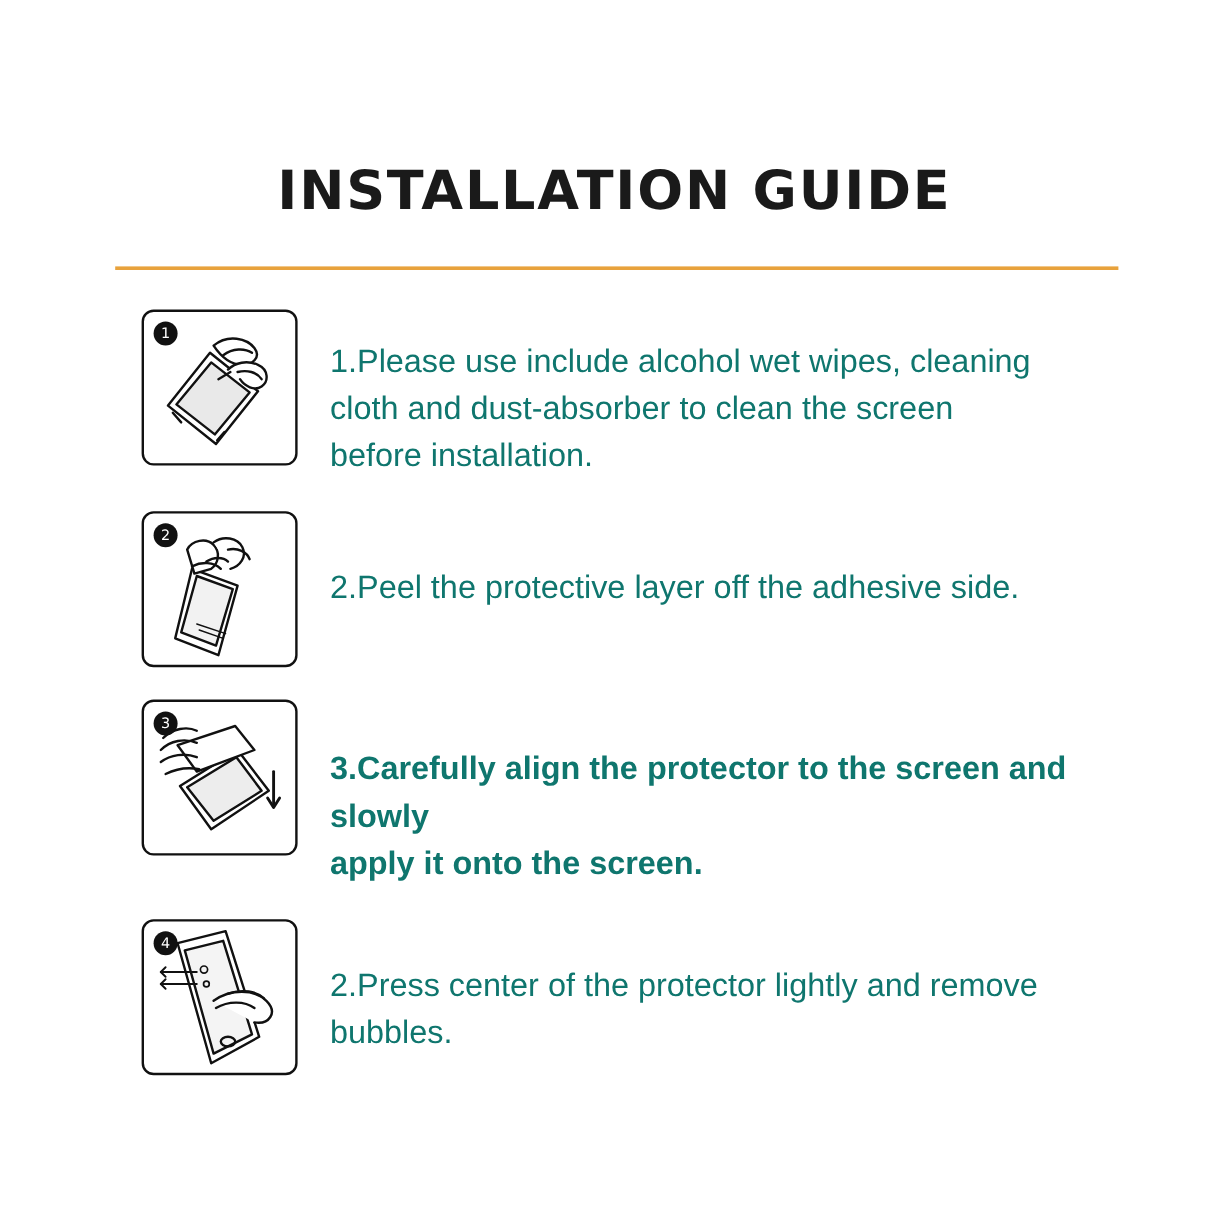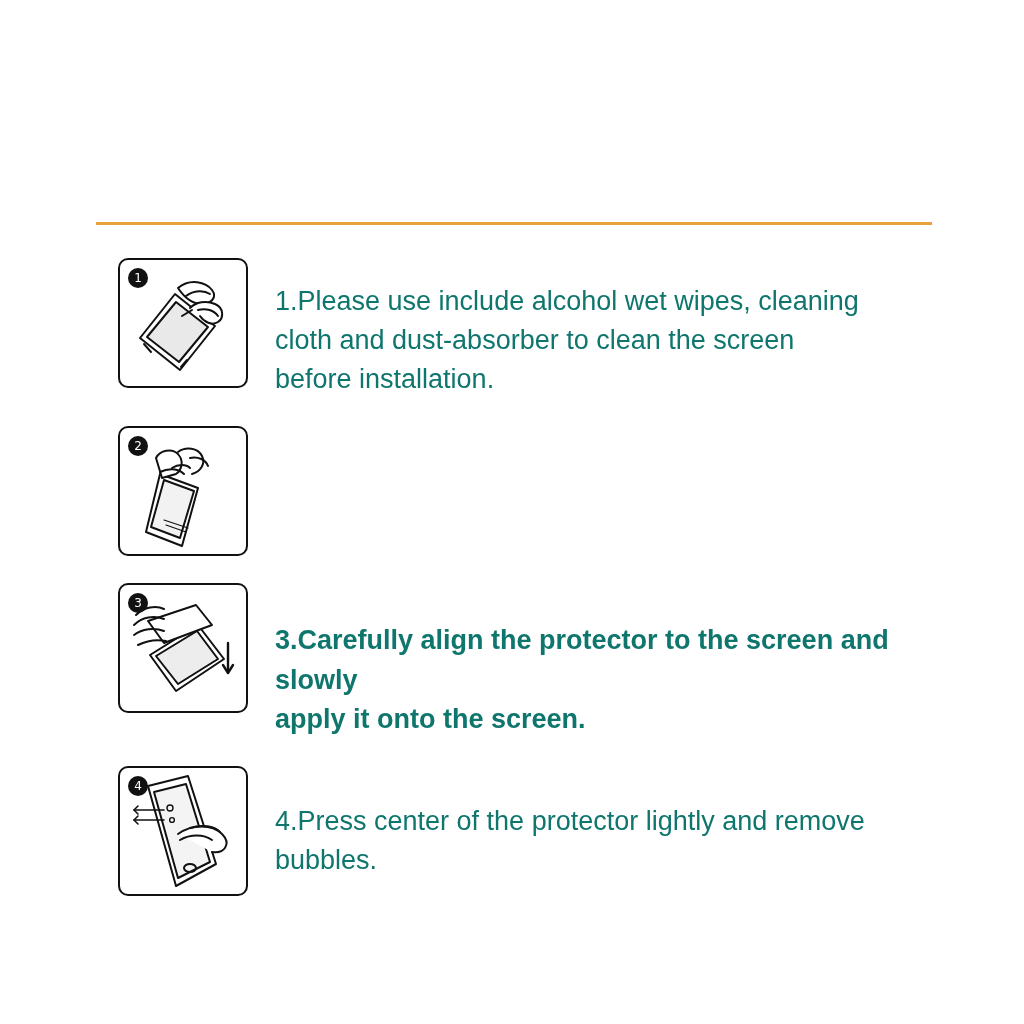--- a/index.html
+++ b/index.html
@@ -95,20 +95,21 @@
   }
   .step-2 .step-text { padding-top: 44px; }
   .step-3 .step-text { padding-top: 38px; font-weight: bold; }
   .step-4 .step-text { padding-top: 36px; }
 </style>
 </head>
 <body>
 
 <div class="page">
 
+  <div class="title">INSTALLATION GUIDE</div>
   <div class="rule"></div>
 
   <div class="steps">
 
     <div class="step step-1">
       <div class="thumb">
         <span class="badge">1</span>
         <svg width="126" height="126" viewBox="0 0 126 126">
           <g fill="none" stroke="#111" stroke-width="2" stroke-linejoin="round" stroke-linecap="round">
             <path d="M20 78 L55 34 L95 66 L60 110 Z" fill="#fff"></path>
@@ -138,20 +139,21 @@
             <path d="M44 92 L68 100" stroke-width="1.2"></path>
             <path d="M46 97 L66 104" stroke-width="1.2"></path>
             <path d="M36 30 C40 22, 52 20, 58 26 C64 32, 62 42, 56 46 L42 50 Z" fill="#fff"></path>
             <path d="M58 24 C66 18, 78 20, 82 28 C86 36, 80 44, 72 46" fill="#fff"></path>
             <path d="M70 30 C78 28, 86 32, 88 38"></path>
             <path d="M52 40 C58 36, 66 36, 70 40"></path>
             <path d="M40 44 C48 40, 58 40, 64 46"></path>
           </g>
         </svg>
       </div>
+      <div class="step-text">2.Peel the protective layer off the adhesive side.</div>
     </div>
 
     <div class="step step-3">
       <div class="thumb">
         <span class="badge">3</span>
         <svg width="126" height="126" viewBox="0 0 126 126">
           <g fill="none" stroke="#111" stroke-width="2" stroke-linejoin="round" stroke-linecap="round">
             <path d="M30 70 L78 40 L104 74 L56 106 Z" fill="#fff"></path>
             <path d="M36 71 L77 46 L98 74 L58 99 Z" fill="#ededed"></path>
             <path d="M28 36 L76 20 L92 40 L44 58 Z" fill="#fff"></path>
@@ -181,18 +183,18 @@
             <path d="M60 72 C70 66, 84 66, 92 72"></path>
             <path d="M14 42 L44 42" stroke-width="1.6"></path>
             <path d="M18 38 L14 42 L18 46" stroke-width="1.6"></path>
             <path d="M14 52 L44 52" stroke-width="1.6"></path>
             <path d="M18 48 L14 52 L18 56" stroke-width="1.6"></path>
             <circle cx="50" cy="40" r="3" stroke-width="1.4"></circle>
             <circle cx="52" cy="52" r="2.4" stroke-width="1.4"></circle>
           </g>
         </svg>
       </div>
-      <div class="step-text">4.Press center of the protector lightly and remove
+      <div class="step-text">2.Press center of the protector lightly and remove
     bubbles.</div>
     </div>
 
   </div>
 </div>
 
 </body></html>

